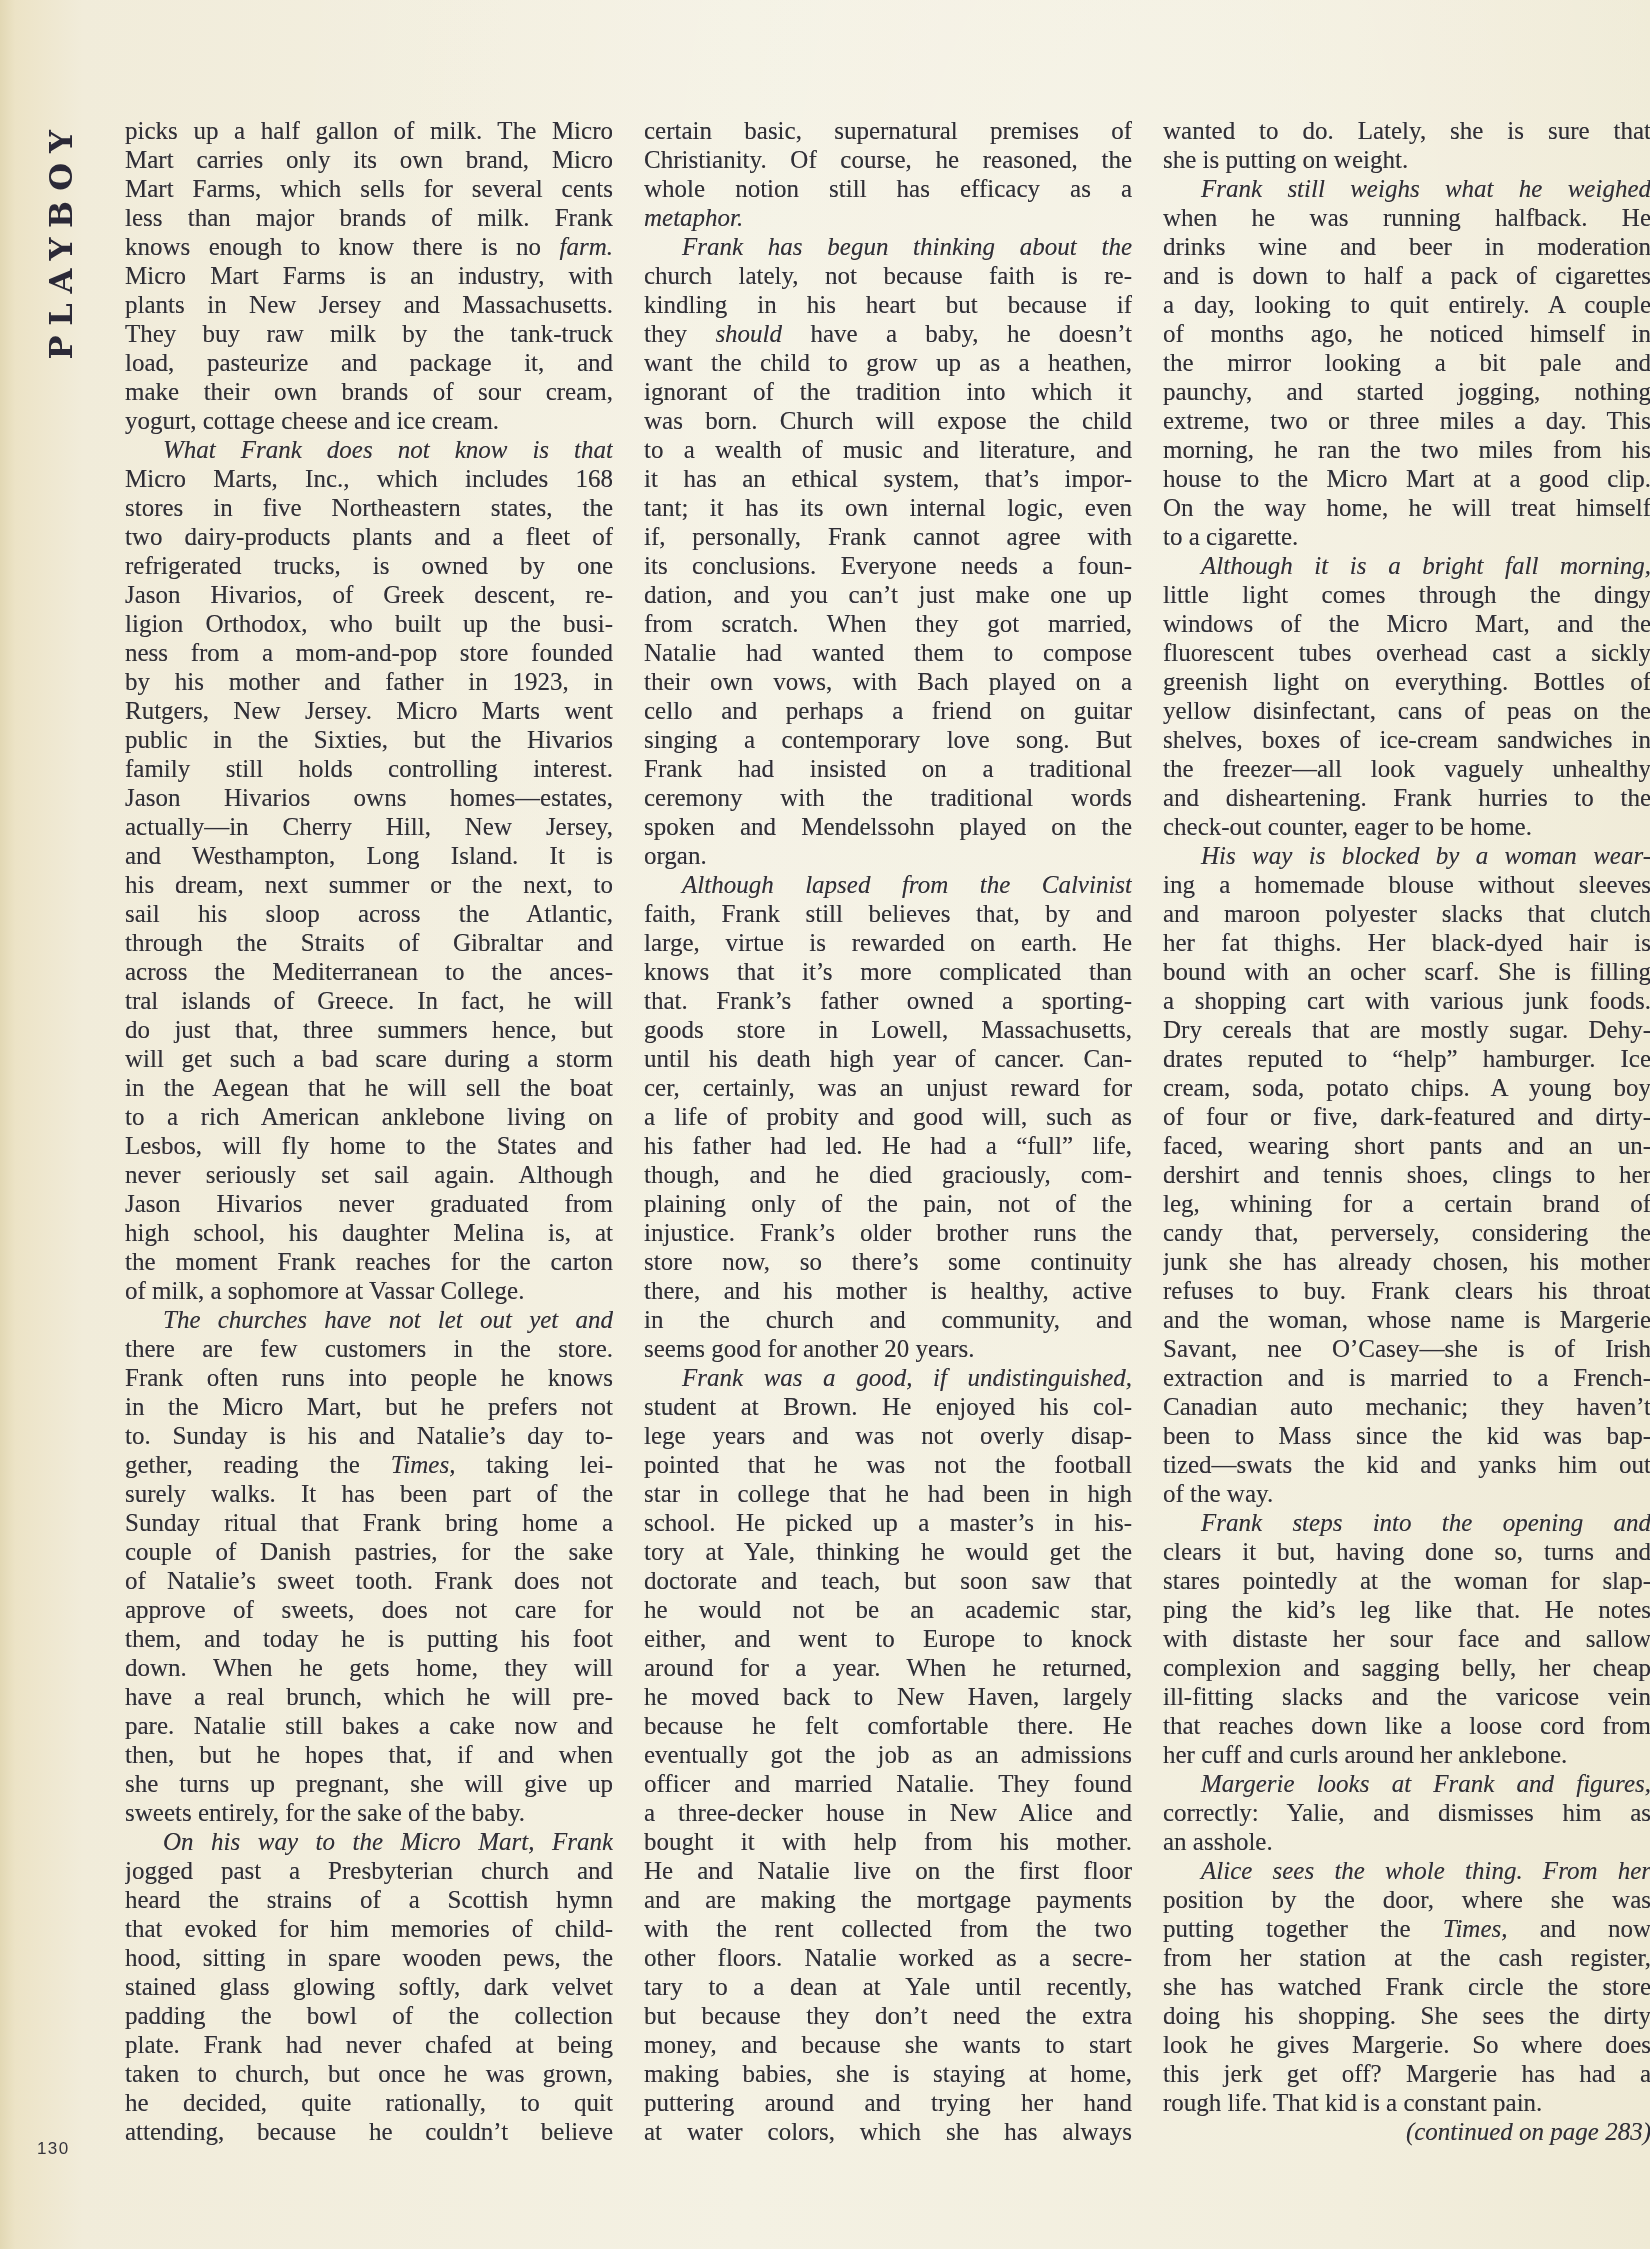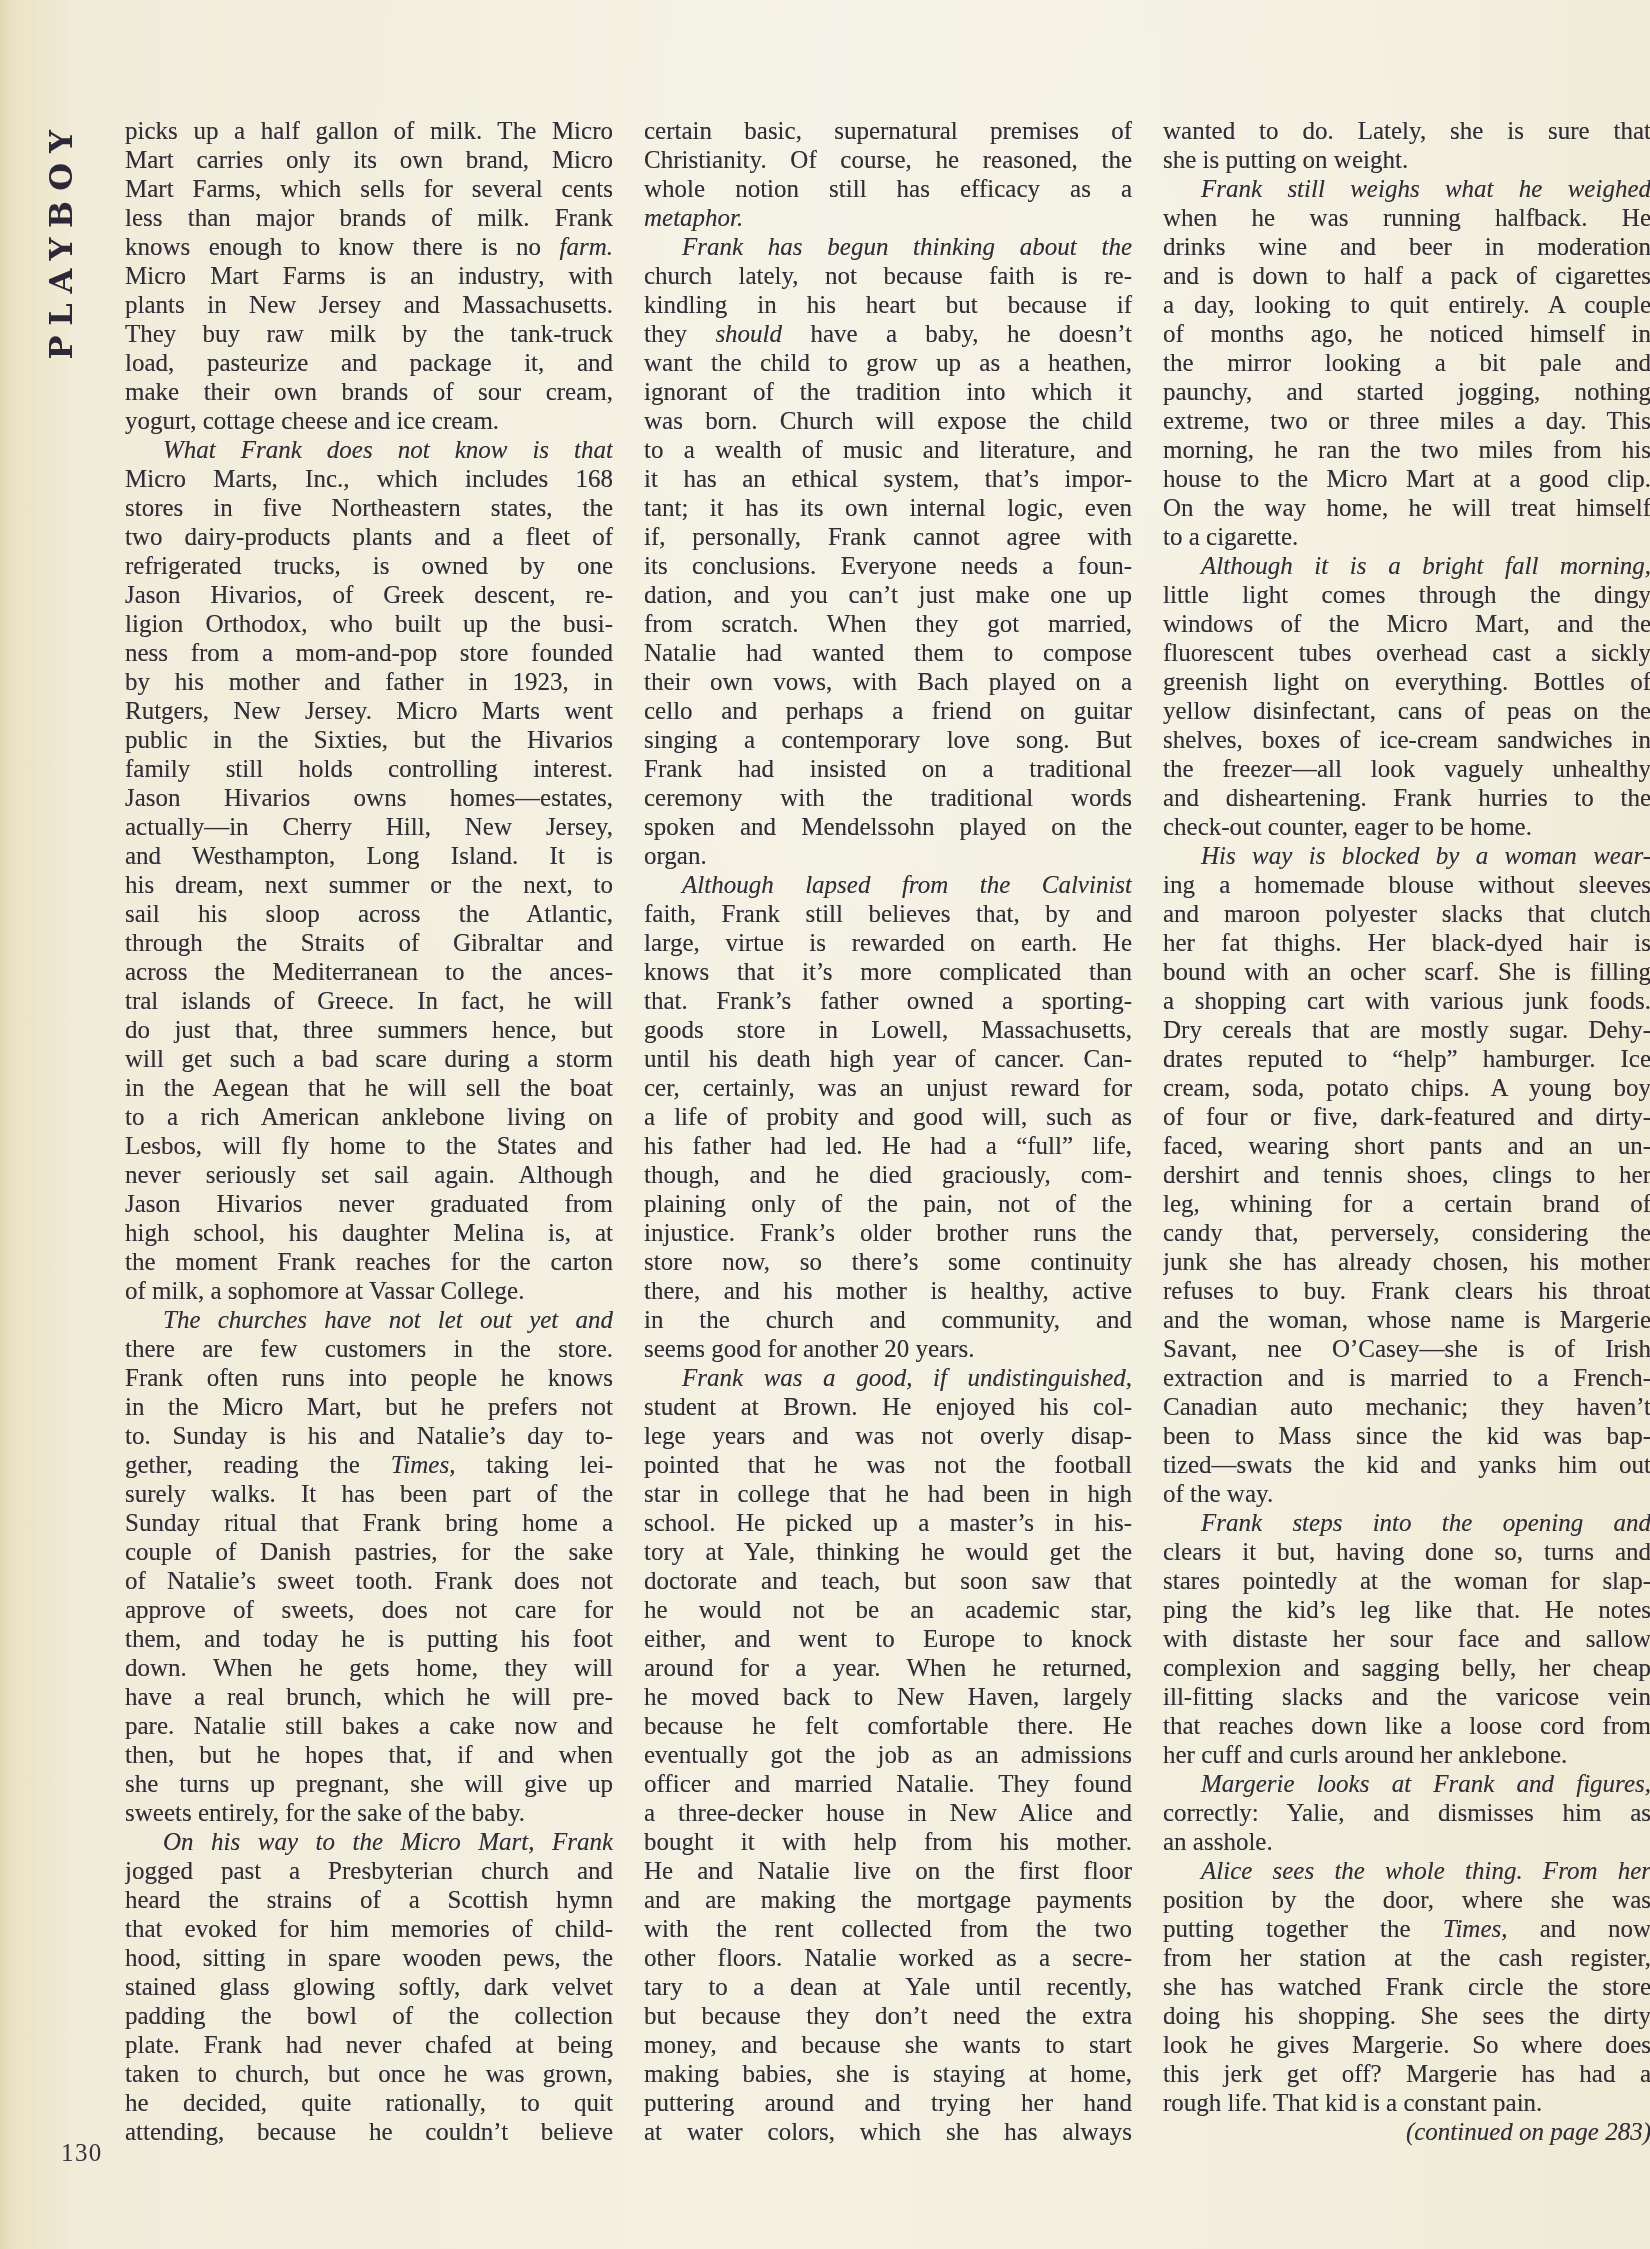--- a/index.html
+++ b/index.html
@@ -48,23 +48,23 @@
     text-align: justify;
     text-align-last: justify;
     text-shadow: 0 0 0.3px rgba(48,47,55,0.45);
     overflow: hidden;
   }
   .line.end { text-align-last: left; }
   .line.in { text-indent: 38px; font-style: italic; }
   .line.right { text-align-last: right; }
   .folio {
     position: absolute;
-    left: 61px; top: 2139px;
-    font-family: Liberation Serif, serif;
-    font-size: 25px;
+    left: 37px; top: 2139px;
+    font-family: Liberation Sans, sans-serif;
+    font-size: 17px;
     letter-spacing: 1.4px;
     color: #34333b;
   }
 </style>
 </head>
 <body>
 
 <div class="page">
   <div class="spine">
     <span class="spine-text">PLAYBOY</span>

